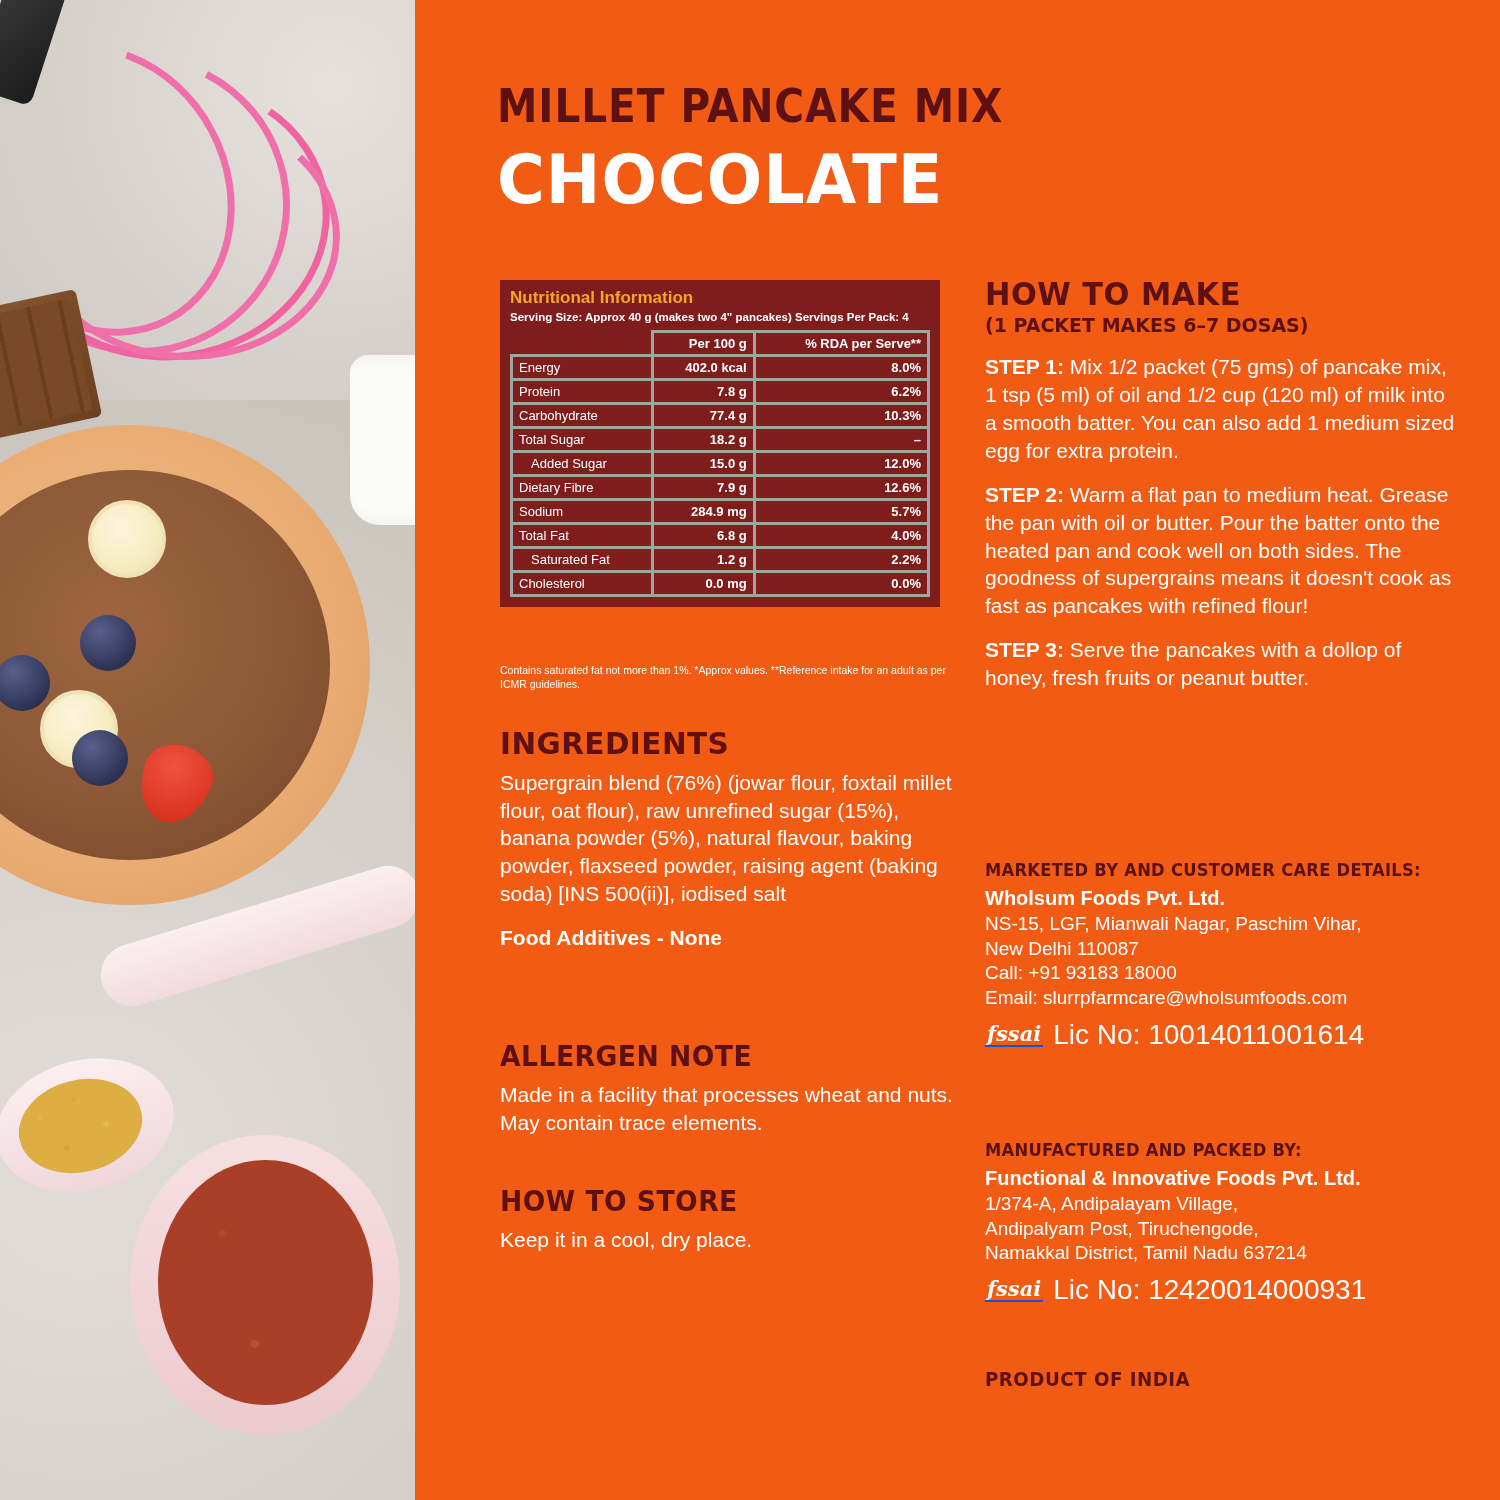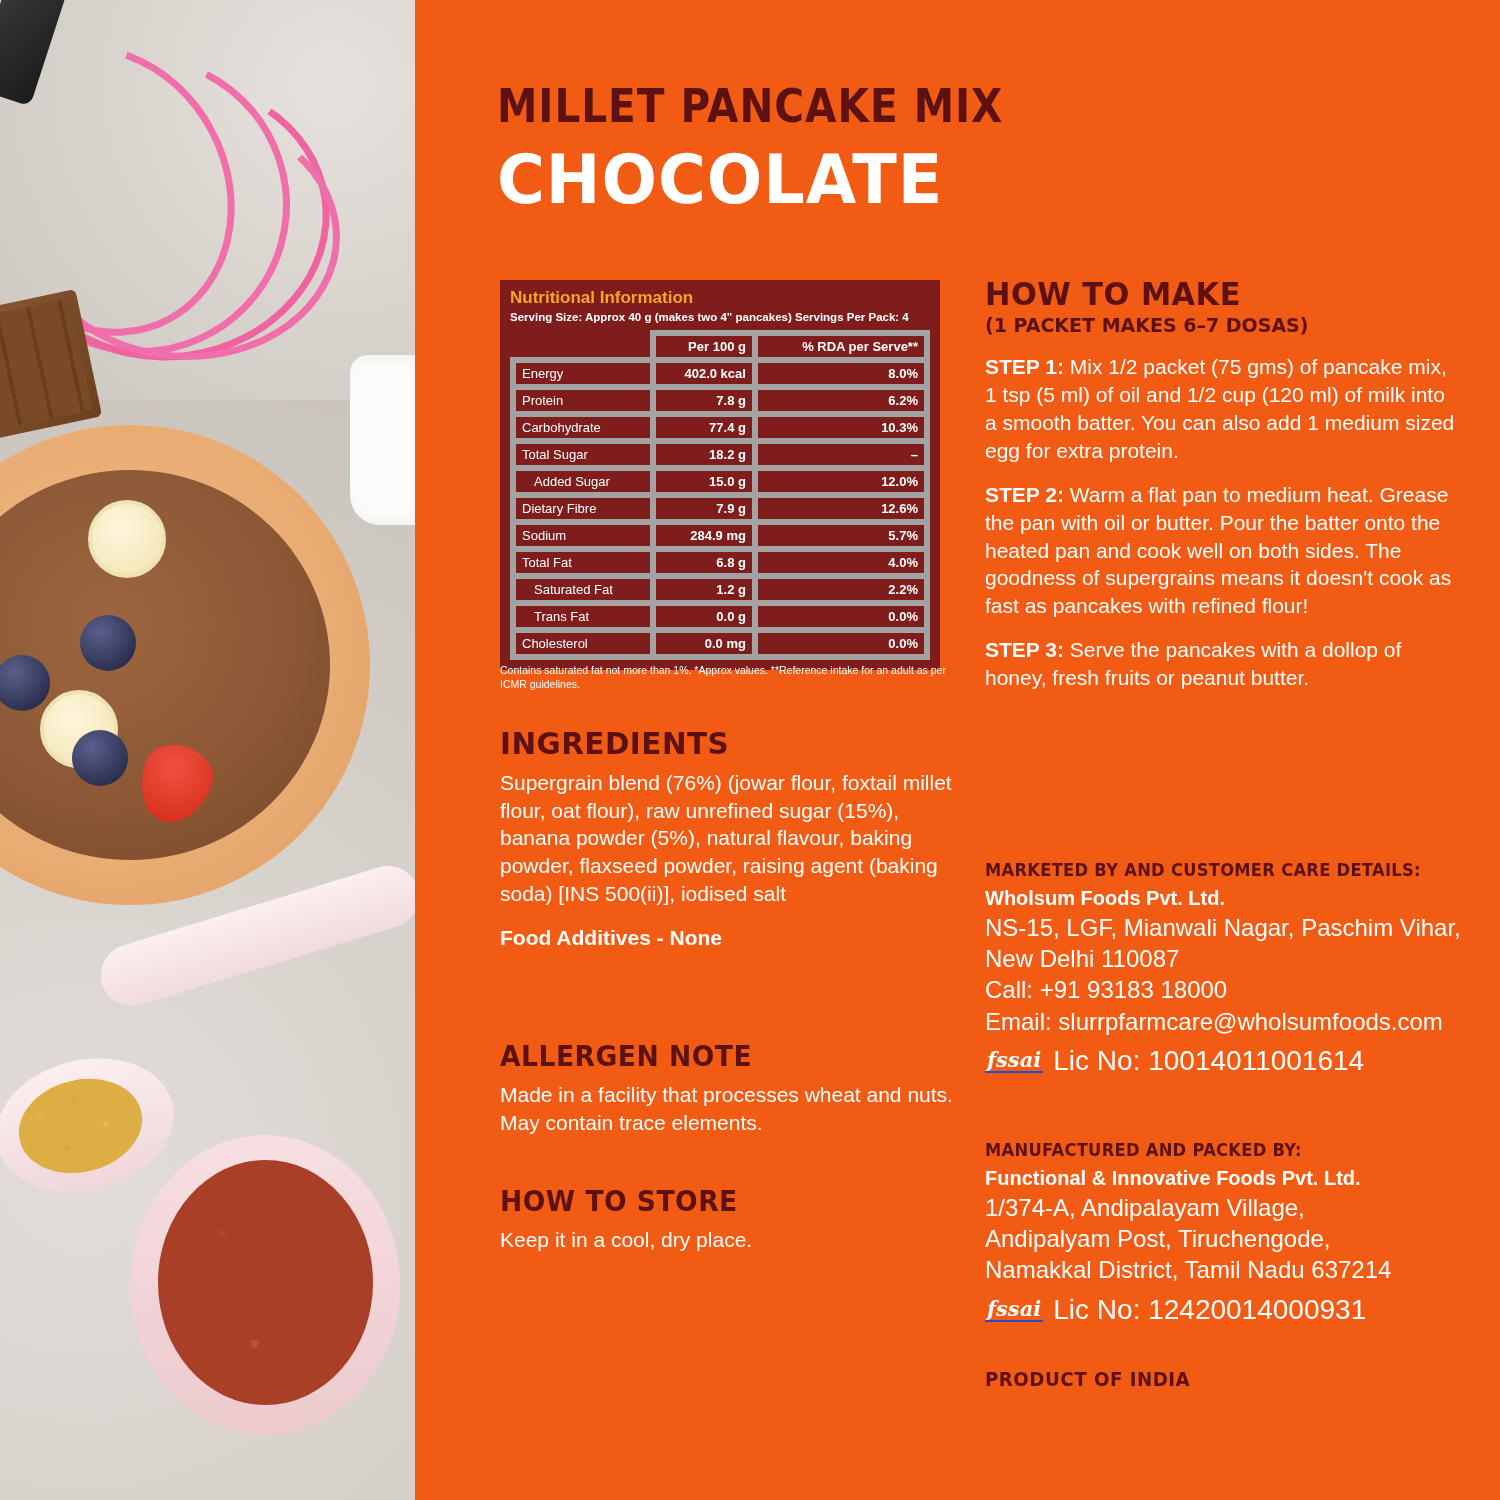--- a/index.html
+++ b/index.html
@@ -165,21 +165,21 @@
   .nutri .ni-title {
     color: #F5A623; font-weight: 700; font-size: 17px; margin-bottom: 2px;
   }
   .nutri .ni-serv {
     font-size: 11.5px; font-weight: 700; margin-bottom: 6px; line-height: 1.25;
   }
   table.ntable {
     width: 100%; border-collapse: collapse; font-size: 13px;
   }
   table.ntable th, table.ntable td {
-    border: 6px solid #a3a3a3;
+    border: 3px solid #a3a3a3;
     padding: 3px 6px;
     font-weight: 700;
   }
   table.ntable th { text-align: right; font-size: 13px; }
   table.ntable th.blank { border-top: none; border-left: none; }
   table.ntable td.name { text-align: left; font-weight: 400; }
   table.ntable td.name.indent { padding-left: 18px; }
   table.ntable td.val, table.ntable td.rda { text-align: right; }
   .nutri-foot {
     position: absolute; left: 85px; top: 663px; width: 450px;
@@ -218,21 +218,21 @@
   .step { font-size: 21px; line-height: 1.33; margin-bottom: 16px; }
   .step b { font-weight: 700; }
 
   #marketed-block { position: absolute; left: 570px; top: 860px; width: 480px; }
   .blk-head {
     font-family: "DejaVu Sans", sans-serif; font-weight: 700;
     font-size: 17px; color: #5E1113; letter-spacing: .3px; margin-bottom: 7px;
     transform: scaleX(0.96); transform-origin: left center;
   }
   .blk-name { font-size: 20px; font-weight: 700; margin-bottom: 2px; }
-  .blk-line { font-size: 24px; line-height: 1.3; }
+  .blk-line { font-size: 19px; line-height: 1.3; }
   .fssai-row { display: flex; align-items: center; gap: 10px; margin-top: 8px; }
   .fssai-logo {
     font-family: "DejaVu Serif", serif; font-style: italic; font-weight: 700;
     font-size: 21px; color: #fff; border-bottom: 2px solid #1d4ed8;
     line-height: 1.05; padding: 0 2px;
   }
   .fssai-lic { font-size: 28px; font-weight: 400; }
 
   #manufactured-block { position: absolute; left: 570px; top: 1140px; width: 500px; }
   #origin {
@@ -328,25 +328,20 @@
             <td class="name">Total Fat</td>
             <td class="val">6.8 g</td>
             <td class="rda">4.0%</td>
           </tr>
           <tr>
             <td class="name indent">Saturated Fat</td>
             <td class="val">1.2 g</td>
             <td class="rda">2.2%</td>
           </tr>
           <tr>
-            <td class="name indent">Trans Fat</td>
-            <td class="val">0.0 g</td>
-            <td class="rda">0.0%</td>
-          </tr>
-          <tr>
             <td class="name">Cholesterol</td>
             <td class="val">0.0 mg</td>
             <td class="rda">0.0%</td>
           </tr>
         </tbody>
       </table>
     </div>
     <div class="nutri-foot">Contains saturated fat not more than 1%. *Approx values. **Reference intake for an adult as per ICMR guidelines.</div>
 
     <div id="ingredients-block">

